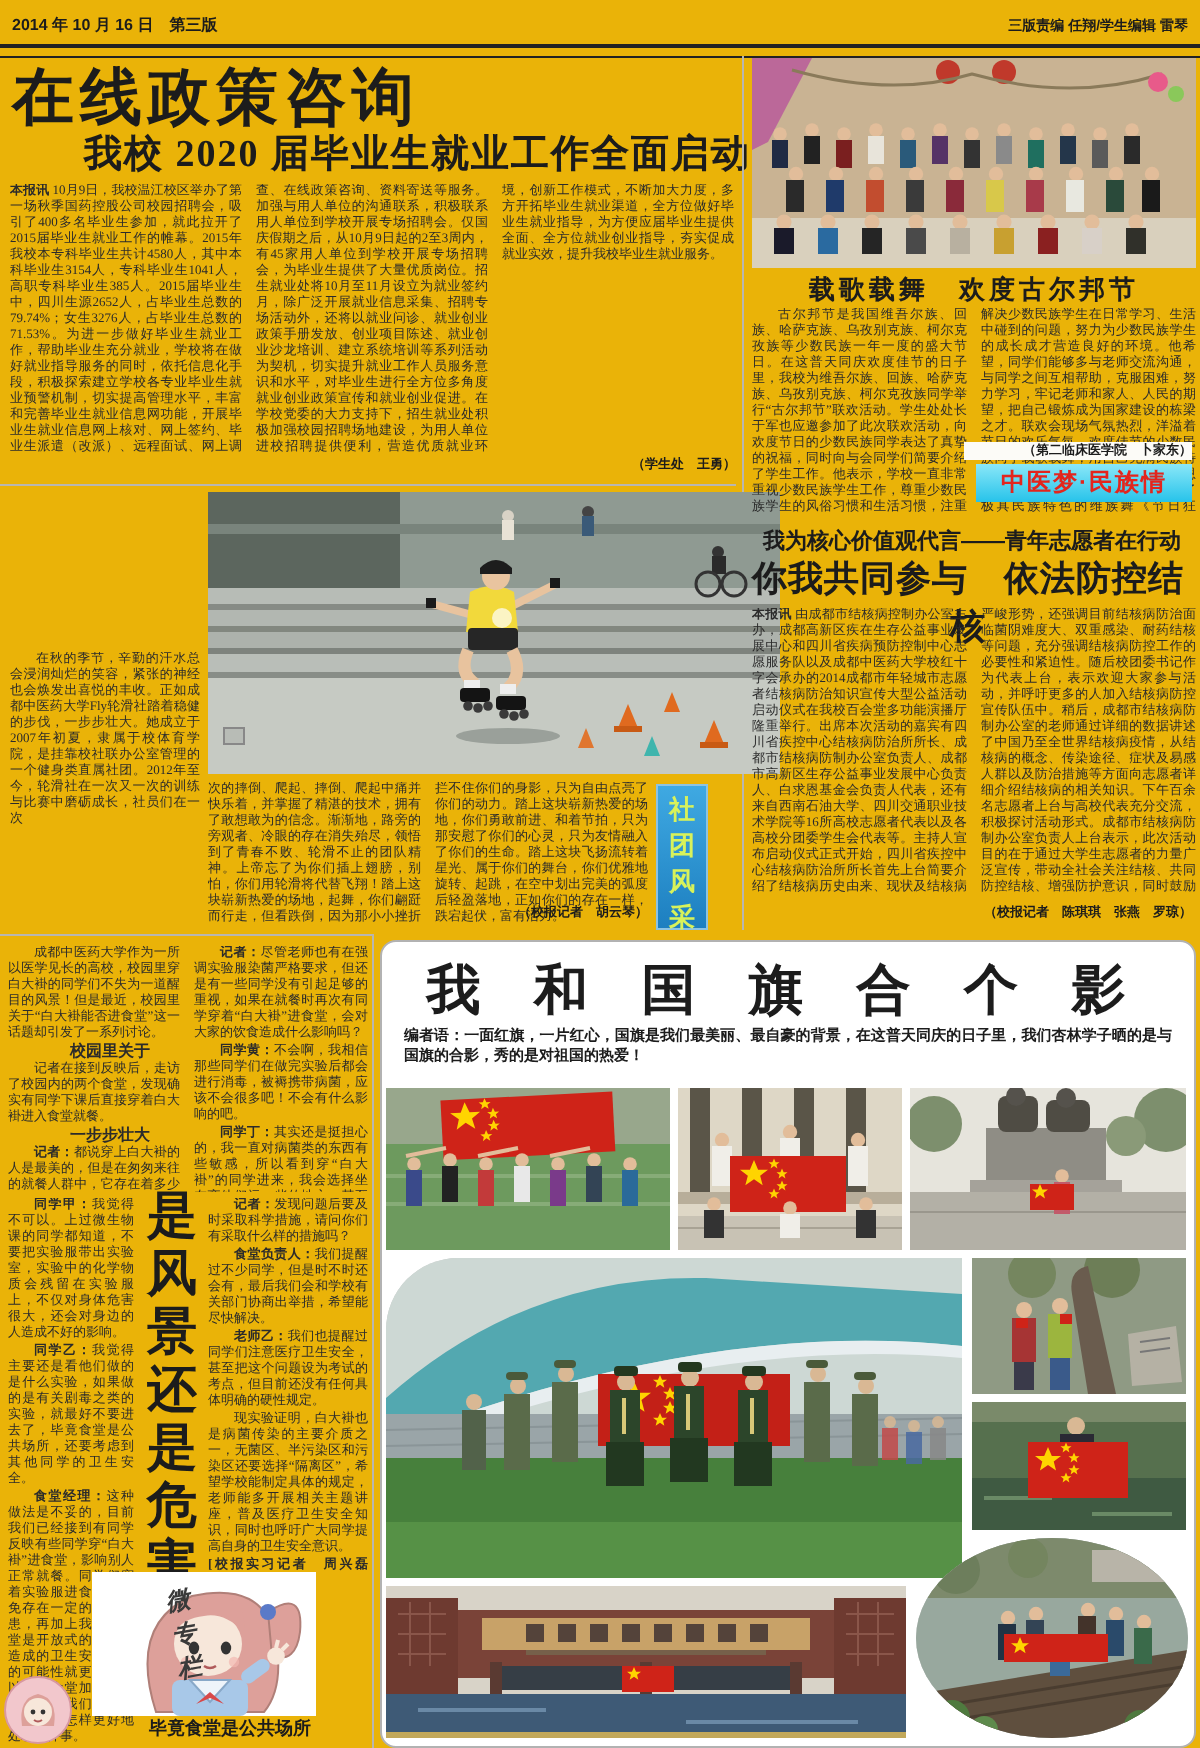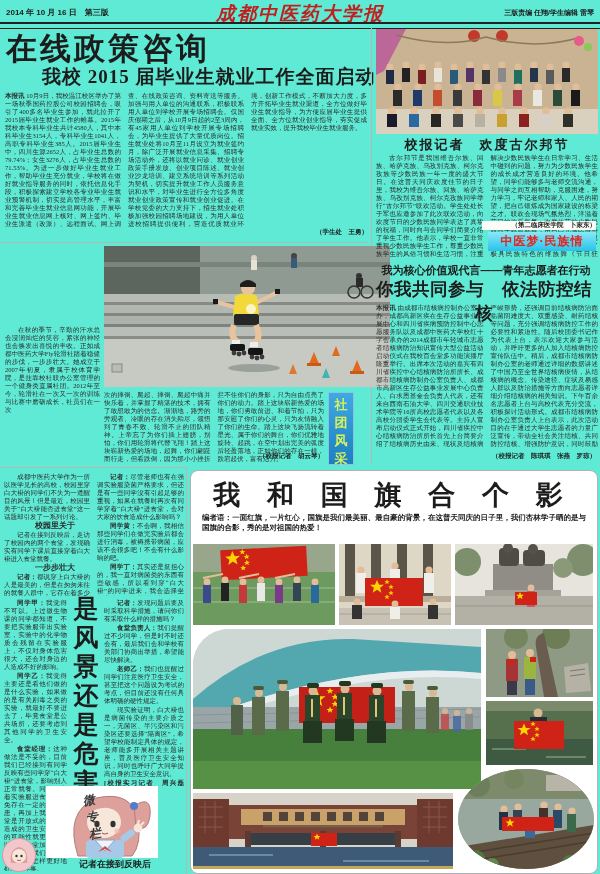--- a/index.html
+++ b/index.html
@@ -1,16 +1,16 @@
 <!DOCTYPE html>
 <html><head>
 <meta charset="utf-8">
 <style>
   html,body{margin:0;padding:0;background:#e8e8e8;}
-  .page{position:relative;width:600px;height:874px;margin:0 auto;background:#5eead4;
+  .page{position:relative;width:600px;height:874px;margin:0 auto;background:#eab308;
         font-family:"Liberation Serif",serif;color:#1c1c1c;overflow:hidden;}
   .abs{position:absolute;}
   .body-text{font-size:6.5px;line-height:8px;text-align:justify;color:#2b2b2b;overflow:hidden;}
   .body-text p{margin:0 0 1px 0;text-indent:2em;}
   .body-text p.noind{text-indent:0;}
   .cols2{column-count:2;column-gap:7px;column-fill:auto;}
   .cols3{column-count:3;column-gap:7px;column-fill:auto;}
   .spk{font-family:"Liberation Sans",sans-serif;font-weight:bold;}
   .mini-head{font-family:"Liberation Sans",sans-serif;font-weight:bold;font-size:8px;
              text-align:center;margin:3px 0;text-indent:0;}
@@ -27,26 +27,25 @@
 
   <svg width="0" height="0" style="position:absolute">
     <defs>
       <g id="star">
           <polygon points="0,-5 1.47,-1.55 5,-1.55 2.2,0.6 3.1,4.05 0,1.9 -3.1,4.05 -2.2,0.6 -5,-1.55 -1.47,-1.55" fill="#ffd400"></polygon>
         </g>
     </defs>
   </svg>
 
   <div class="abs" style="left:6px;top:7px;font-size:8px;font-weight:bold;font-family:'Liberation Sans',sans-serif;">2014 年 10 月 16 日　第三版</div>
-  <div class="abs" style="left:0;top:1px;width:600px;text-align:center;font-size:19px;font-weight:bold;font-style:italic;color:#c21e1e;letter-spacing:2px;">成都中医药大学报</div>
   <div class="abs" style="right:6px;top:8px;font-size:7px;font-weight:bold;font-family:'Liberation Sans',sans-serif;">三版责编 任翔/学生编辑 雷琴</div>
   <div class="abs" style="left:0;top:22px;width:600px;height:4px;border-top:2px solid #222;border-bottom:1px solid #222;"></div>
 
   <div class="abs" style="left:6px;top:28px;font-size:31px;font-weight:900;font-family:'Liberation Sans',sans-serif;letter-spacing:3px;">在线政策咨询</div>
-  <div class="abs" style="left:42px;top:64px;font-size:19px;font-weight:bold;letter-spacing:1px;">我校 2015 届毕业生就业工作全面启动</div>
+  <div class="abs" style="left:42px;top:64px;font-size:19px;font-weight:bold;letter-spacing:1px;">我校 2020 届毕业生就业工作全面启动</div>
   <div class="abs body-text cols3" style="left:5px;top:92px;width:362px;height:142px;">
     <p class="noind"><b class="spk">本报讯</b>
     <span>10月9日，我校温江校区举办了第一场秋季国药控股公司校园招聘会，吸引了400多名毕业生参加，就此拉开了2015届毕业生就业工作的帷幕。2015年我校本专科毕业生共计4580人，其中本科毕业生3154人，专科毕业生1041人，高职专科毕业生385人。2015届毕业生中，四川生源2652人，占毕业生总数的79.74%；女生3276人，占毕业生总数的71.53%。为进一步做好毕业生就业工作，帮助毕业生充分就业，学校将在做好就业指导服务的同时，依托信息化手段，积极探索建立学校各专业毕业生就业预警机制，切实提高管理水平，丰富和完善毕业生就业信息网功能，开展毕业生就业信息网上核对、网上签约、毕业生派遣（改派）、远程面试、网上调查、在线政策咨询、资料寄送等服务。加强与用人单位的沟通联系，积极联系用人单位到学校开展专场招聘会。仅国庆假期之后，从10月9日起的2至3周内，有45家用人单位到学校开展专场招聘会，为毕业生提供了大量优质岗位。招生就业处将10月至11月设立为就业签约月，除广泛开展就业信息采集、招聘专场活动外，还将以就业问诊、就业创业政策手册发放、创业项目陈述、就业创业沙龙培训、建立系统培训等系列活动为契机，切实提升就业工作人员服务意识和水平，对毕业生进行全方位多角度就业创业政策宣传和就业创业促进。在学校党委的大力支持下，招生就业处积极加强校园招聘场地建设，为用人单位进校招聘提供便利，营造优质就业环境，创新工作模式，不断加大力度，多方开拓毕业生就业渠道，全方位做好毕业生就业指导，为方便应届毕业生提供全面、全方位就业创业指导，夯实促成就业实效，提升我校毕业生就业服务。</span></p>
   </div>
   <div class="abs byline" style="left:280px;top:228px;width:88px;">（学生处　王勇）</div>
 
   <div class="abs hairline" style="left:0;top:242px;width:368px;height:1px;"></div>
   <div class="abs hairline" style="left:371px;top:28px;width:1px;height:437px;"></div>
 
   <div class="abs body-text" style="left:5px;top:326px;width:95px;height:138px;">
@@ -195,21 +194,21 @@
           <rect x="121" y="85" width="10" height="13" fill="#c8a030"></rect>
         <circle cx="148" cy="82" r="3.8" fill="#e2bd9a"></circle>
           <rect x="143" y="85" width="10" height="13" fill="#8a2020"></rect>
         <circle cx="170" cy="82" r="3.8" fill="#e2bd9a"></circle>
           <rect x="165" y="85" width="10" height="13" fill="#d8d0c8"></rect>
         <circle cx="192" cy="82" r="3.8" fill="#e2bd9a"></circle>
           <rect x="187" y="85" width="10" height="13" fill="#30302a"></rect>
       </g>
     </svg>
   </div>
-  <div class="abs" style="left:376px;top:136px;width:222px;text-align:center;font-size:13px;font-weight:900;letter-spacing:2px;">校报记者　欢度古尔邦节</div>
+  <div class="abs" style="left:376px;top:136px;width:222px;text-align:center;font-size:13px;font-weight:900;letter-spacing:2px;">载歌载舞　欢度古尔邦节</div>
   <div class="abs body-text cols2" style="left:376px;top:154px;width:222px;height:104px;">
     <p>古尔邦节是我国维吾尔族、回族、哈萨克族、乌孜别克族、柯尔克孜族等少数民族一年一度的盛大节日。在这普天同庆欢度佳节的日子里，我校为维吾尔族、回族、哈萨克族、乌孜别克族、柯尔克孜族同学举行“古尔邦节”联欢活动。学生处处长于军也应邀参加了此次联欢活动，向欢度节日的少数民族同学表达了真挚的祝福，同时向与会同学们简要介绍了学生工作。他表示，学校一直非常重视少数民族学生工作，尊重少数民族学生的风俗习惯和生活习惯，注重解决少数民族学生在日常学习、生活中碰到的问题，努力为少数民族学生的成长成才营造良好的环境。他希望，同学们能够多与老师交流沟通，与同学之间互相帮助，克服困难，努力学习，牢记老师和家人、人民的期望，把自己锻炼成为国家建设的栋梁之才。联欢会现场气氛热烈，洋溢着节日的欢乐气氛。欢度佳节的少数民族同学载歌载舞，用自己充满民族特色的动听歌声，表达了对学校的感恩之情。此次联欢会以歌舞为主，除了极具民族特色的维族舞《节日狂欢》、维吾尔族歌曲《Dayla ragnum》、哈萨克经典舞蹈《黑走马》《萨玛舞》外，还有《小苹果》《for the rest of my love》等歌舞，点燃了全场观众的热情。受现场气氛感染，老师与同学们走上舞台和维吾尔族同学一起互动，气氛热烈。</p>
   </div>
   <div class="abs byline" style="left:482px;top:221px;width:114px;background:#fcfbf7;">（第二临床医学院　卜家东）</div>
   <div class="abs" style="left:488px;top:232px;width:108px;height:19px;background:linear-gradient(#8ae7f8,#27c3ea);color:#e3251d;font-family:'Liberation Sans',sans-serif;font-weight:900;font-size:12px;text-align:center;line-height:19px;letter-spacing:1px;">中医梦·民族情</div>
 
   <div class="abs" style="left:368px;top:277px;width:232px;text-align:center;font-size:17.5px;font-weight:900;font-family:'Liberation Sans',sans-serif;letter-spacing:0.5px;">你我共同参与　依法防控结核</div>
   <div class="abs" style="left:372px;top:263px;width:228px;text-align:center;font-size:11px;font-weight:800;font-family:'Liberation Sans',sans-serif;">我为核心价值观代言——青年志愿者在行动</div>
   <div class="abs body-text cols2" style="left:376px;top:304px;width:222px;height:148px;">
     <p class="noind"><b class="spk">本报讯</b>
@@ -274,21 +273,21 @@
       <circle cx="92" cy="42" r="4.4" fill="#f7e7da"></circle>
       <line x1="92" y1="38" x2="93" y2="34" stroke="#f7e7da" stroke-width="2"></line>
       <line x1="95" y1="39" x2="98" y2="36" stroke="#f7e7da" stroke-width="2"></line>
     </svg>
   </div>
   <div class="abs vstack" style="left:84px;top:792px;width:16px;font-size:12px;font-style:italic;font-weight:bold;color:#3a3a3a;line-height:17px;transform:rotate(-10deg);">
     <span>微</span>
     <span>专</span>
     <span>栏</span>
   </div>
-  <div class="abs" style="left:48px;top:858px;width:134px;text-align:center;font-size:9px;font-weight:900;font-family:'Liberation Sans',sans-serif;">记者在接到反映后</div>
+  <div class="abs" style="left:48px;top:858px;width:134px;text-align:center;font-size:9px;font-weight:900;font-family:'Liberation Sans',sans-serif;">毕竟食堂是公共场所</div>
   <div class="abs" style="left:2px;top:838px;width:32px;height:32px;border-radius:50%;background:#f2c7cc;border:1.5px solid #d898a0;">
     <svg width="32" height="32" viewBox="0 0 32 32">
       <path d="M8,24 Q6,10 16,8 Q26,10 24,24 Z" fill="#dda09a"></path>
       <circle cx="16" cy="17" r="7" fill="#f7e7da"></circle>
       <circle cx="13.5" cy="17" r="1.2" fill="#333"></circle>
         <circle cx="18.5" cy="17" r="1.2" fill="#333"></circle>
       <path d="M14,21 q2,1.5 4,0" stroke="#b05a5a" stroke-width="1" fill="none"></path>
     </svg>
   </div>
 

